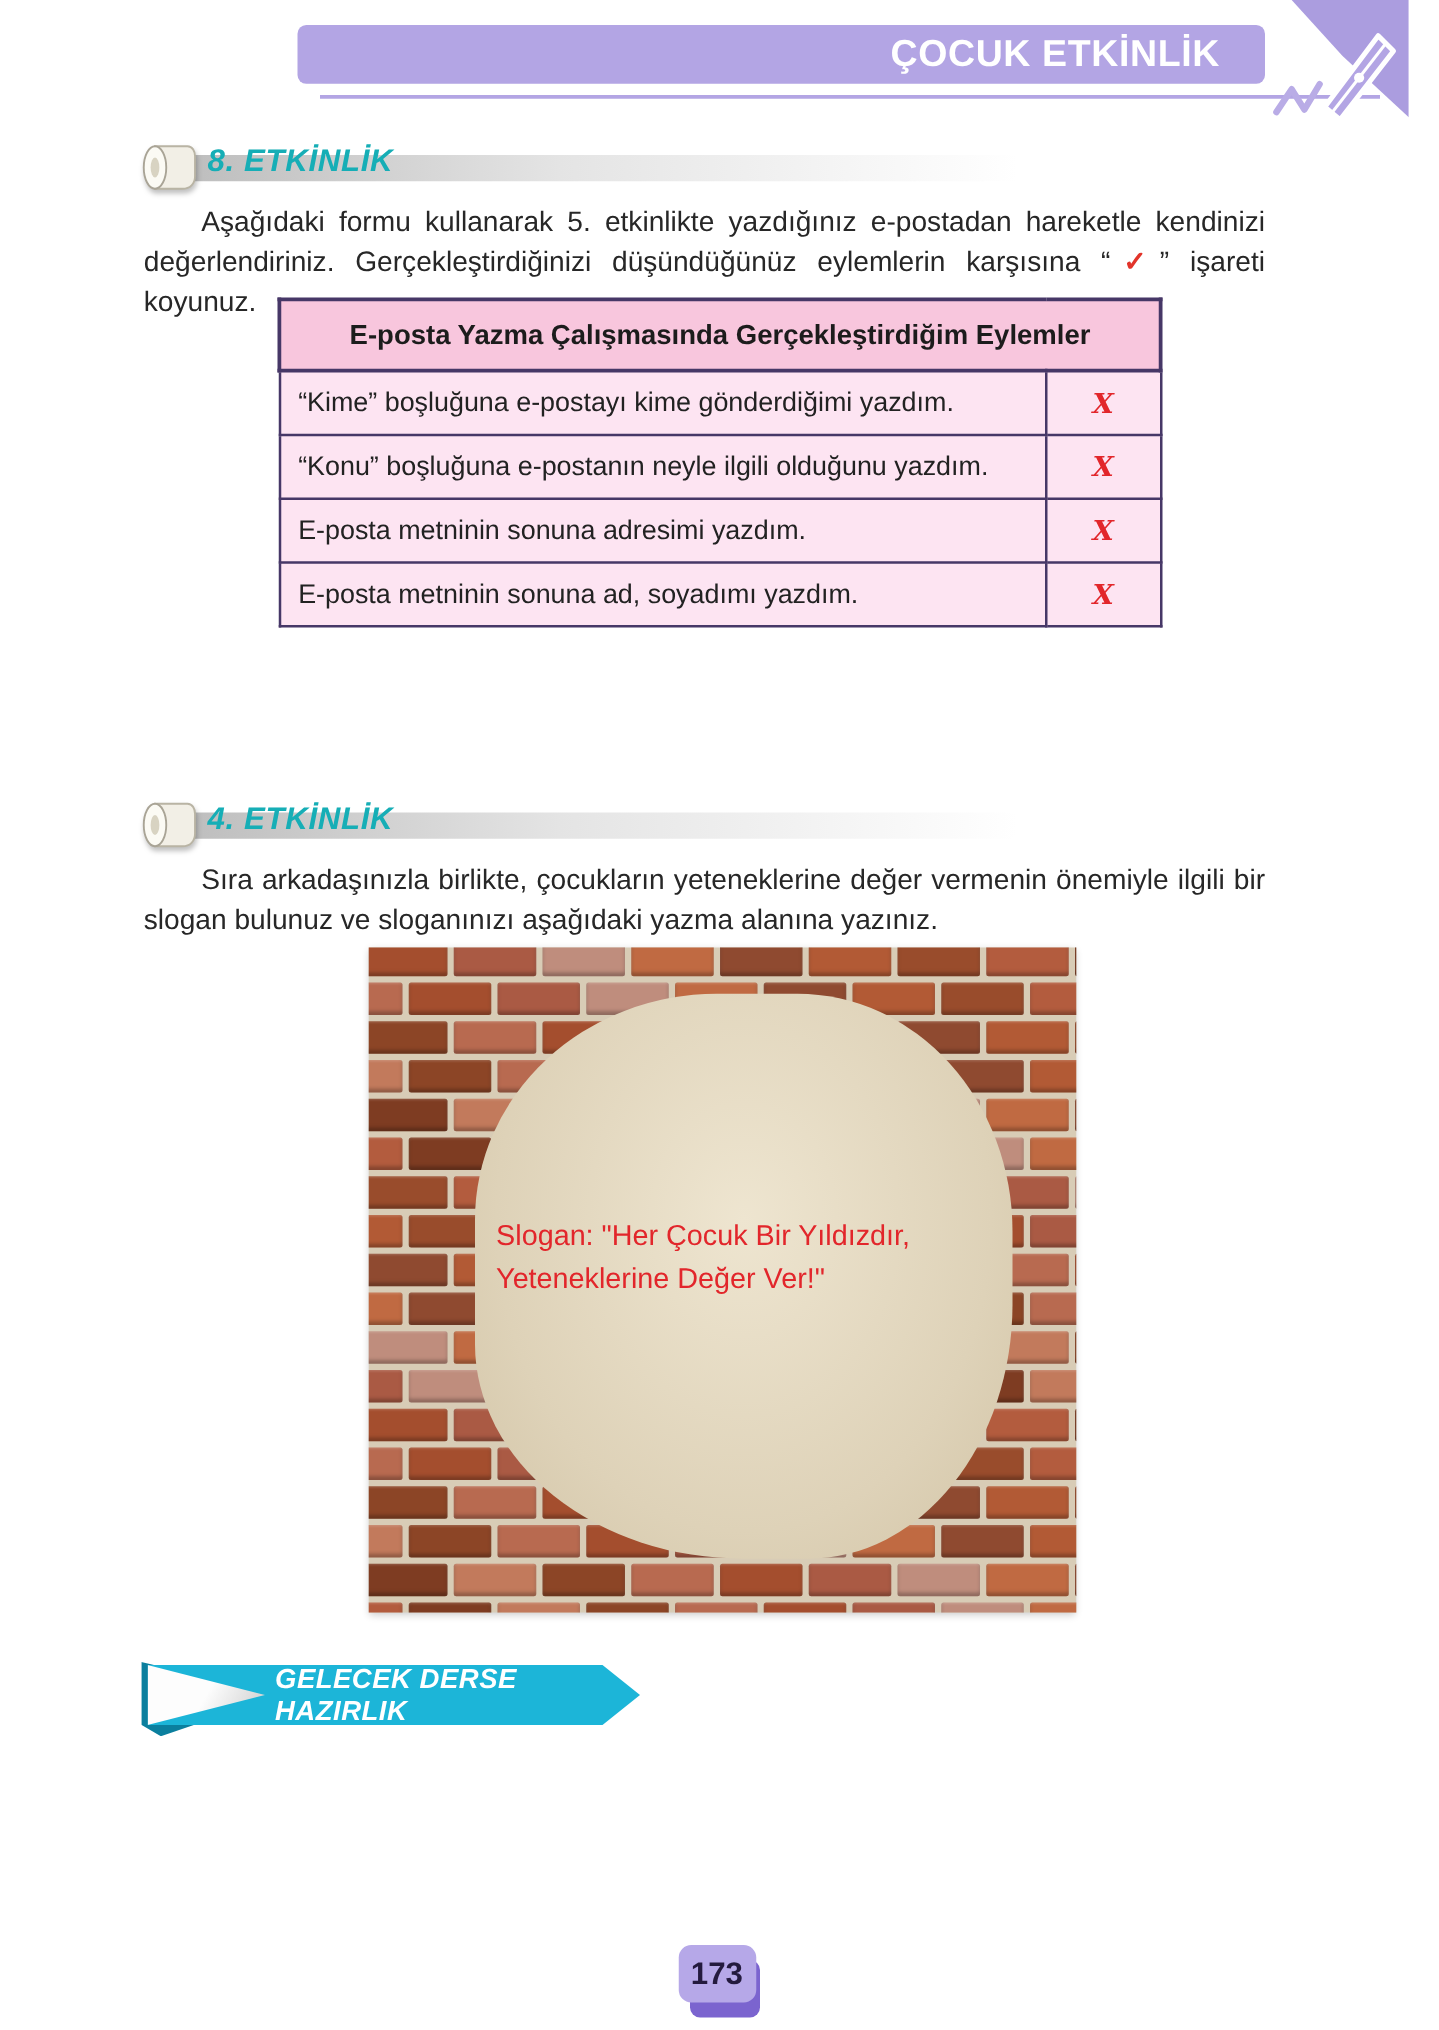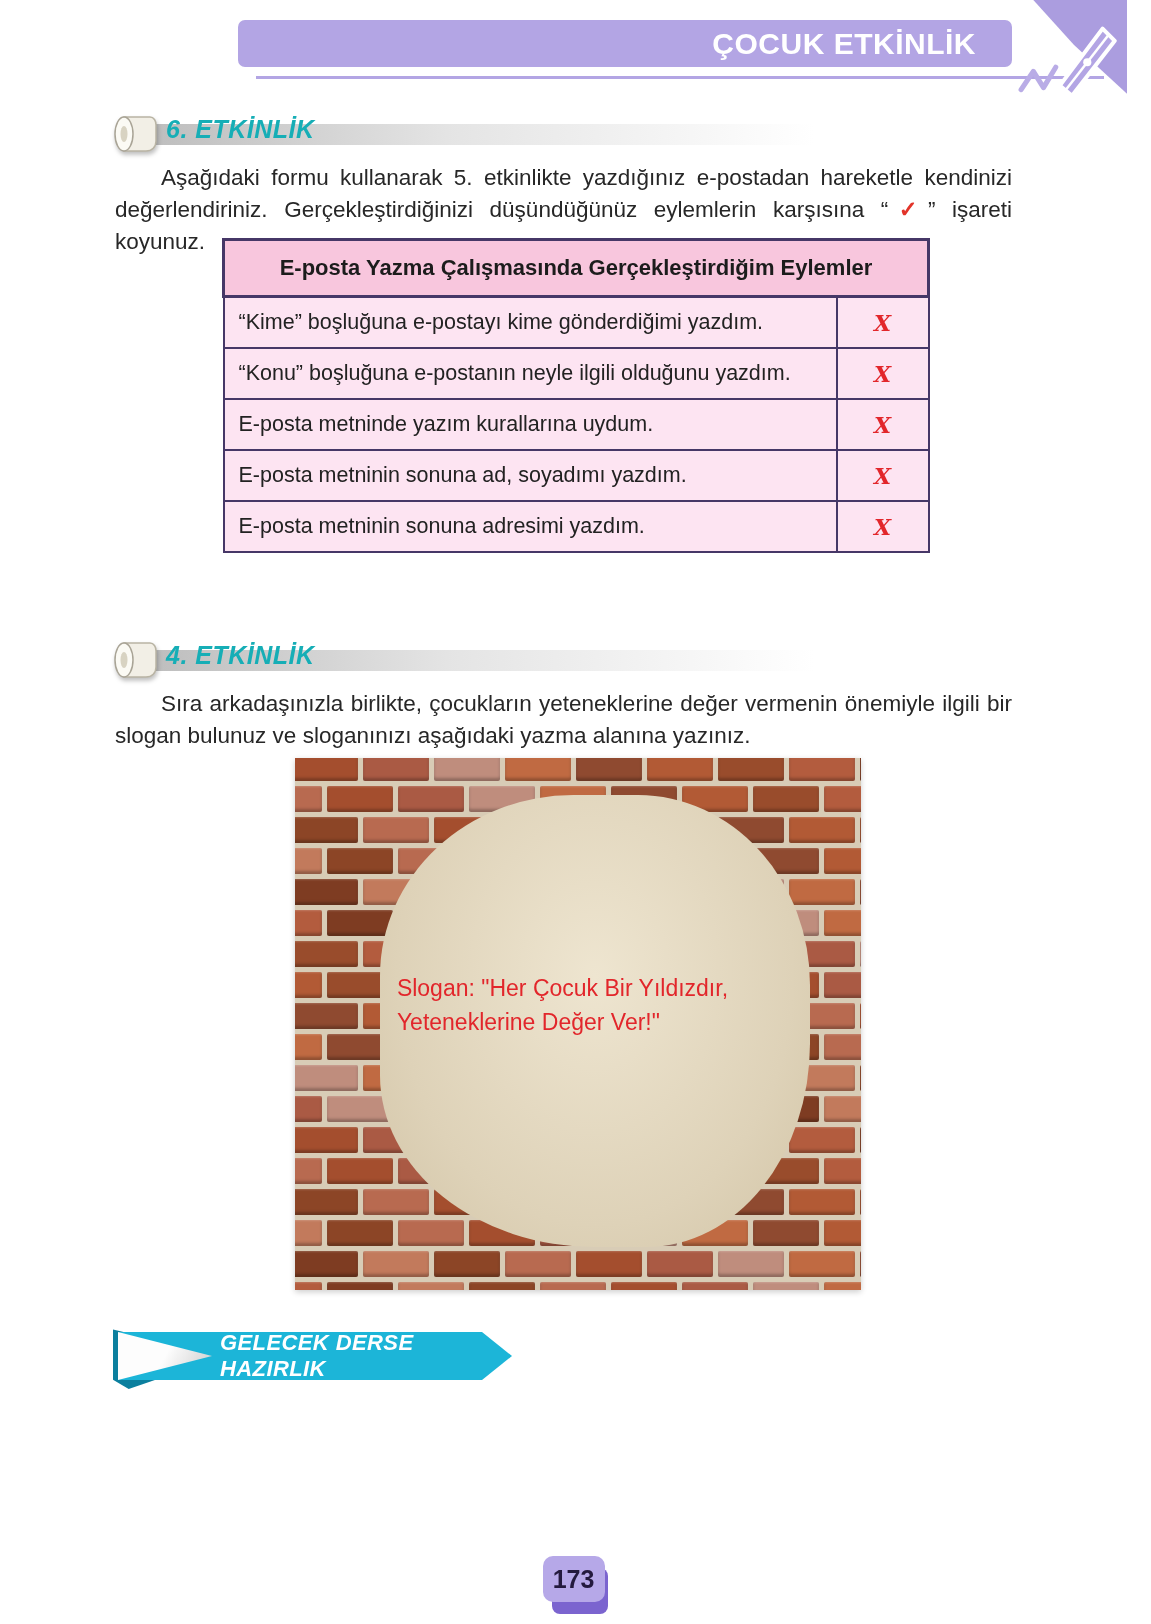--- a/index.html
+++ b/index.html
@@ -151,50 +151,46 @@
     <circle cx="71" cy="61" r="4" fill="#ffffff"></circle>
   </svg>
 
   <div class="activity-head head-8">
     <div class="banner-strip"></div>
     <svg class="scroll-icon" viewBox="0 0 50 44">
       <path d="M14 5 H40 C44 5 46 9 46 13 V29 C46 35 42 39 36 39 H14 Z" fill="#f2efe6" stroke="#b9b4a4" stroke-width="1.5"></path>
       <ellipse cx="14" cy="22" rx="9" ry="17" fill="#fbfaf4" stroke="#a9a496" stroke-width="1.5"></ellipse>
       <ellipse cx="14" cy="22" rx="3.5" ry="8" fill="#d8d3c2"></ellipse>
     </svg>
-    <span class="activity-label">6. ETKİNLİK</span>
+    <span class="activity-label">8. ETKİNLİK</span>
   </div>
 
   <p class="body-text intro-8"><span>Aşağıdaki formu kullanarak 5. etkinlikte yazdığınız e-postadan hareketle kendinizi değerlendiriniz. Gerçekleştirdiğinizi düşündüğünüz eylemlerin karşısına “</span><span class="check">✓</span><span>” işareti koyunuz.</span></p>
 
   <table class="eval-table">
     <thead>
       <tr>
         <th colspan="2">E-posta Yazma Çalışmasında Gerçekleştirdiğim Eylemler</th>
       </tr>
     </thead>
     <tbody>
       <tr>
         <td class="cell-text">“Kime” boşluğuna e-postayı kime gönderdiğimi yazdım.</td>
         <td class="cell-mark">X</td>
       </tr>
       <tr>
         <td class="cell-text">“Konu” boşluğuna e-postanın neyle ilgili olduğunu yazdım.</td>
         <td class="cell-mark">X</td>
       </tr>
       <tr>
-        <td class="cell-text">E-posta metninde yazım kurallarına uydum.</td>
+        <td class="cell-text">E-posta metninin sonuna adresimi yazdım.</td>
         <td class="cell-mark">X</td>
       </tr>
       <tr>
         <td class="cell-text">E-posta metninin sonuna ad, soyadımı yazdım.</td>
-        <td class="cell-mark">X</td>
-      </tr>
-      <tr>
-        <td class="cell-text">E-posta metninin sonuna adresimi yazdım.</td>
         <td class="cell-mark">X</td>
       </tr>
     </tbody>
   </table>
 
   <div class="activity-head head-9">
     <div class="banner-strip"></div>
     <svg class="scroll-icon" viewBox="0 0 50 44">
       <path d="M14 5 H40 C44 5 46 9 46 13 V29 C46 35 42 39 36 39 H14 Z" fill="#f2efe6" stroke="#b9b4a4" stroke-width="1.5"></path>
       <ellipse cx="14" cy="22" rx="9" ry="17" fill="#fbfaf4" stroke="#a9a496" stroke-width="1.5"></ellipse>

